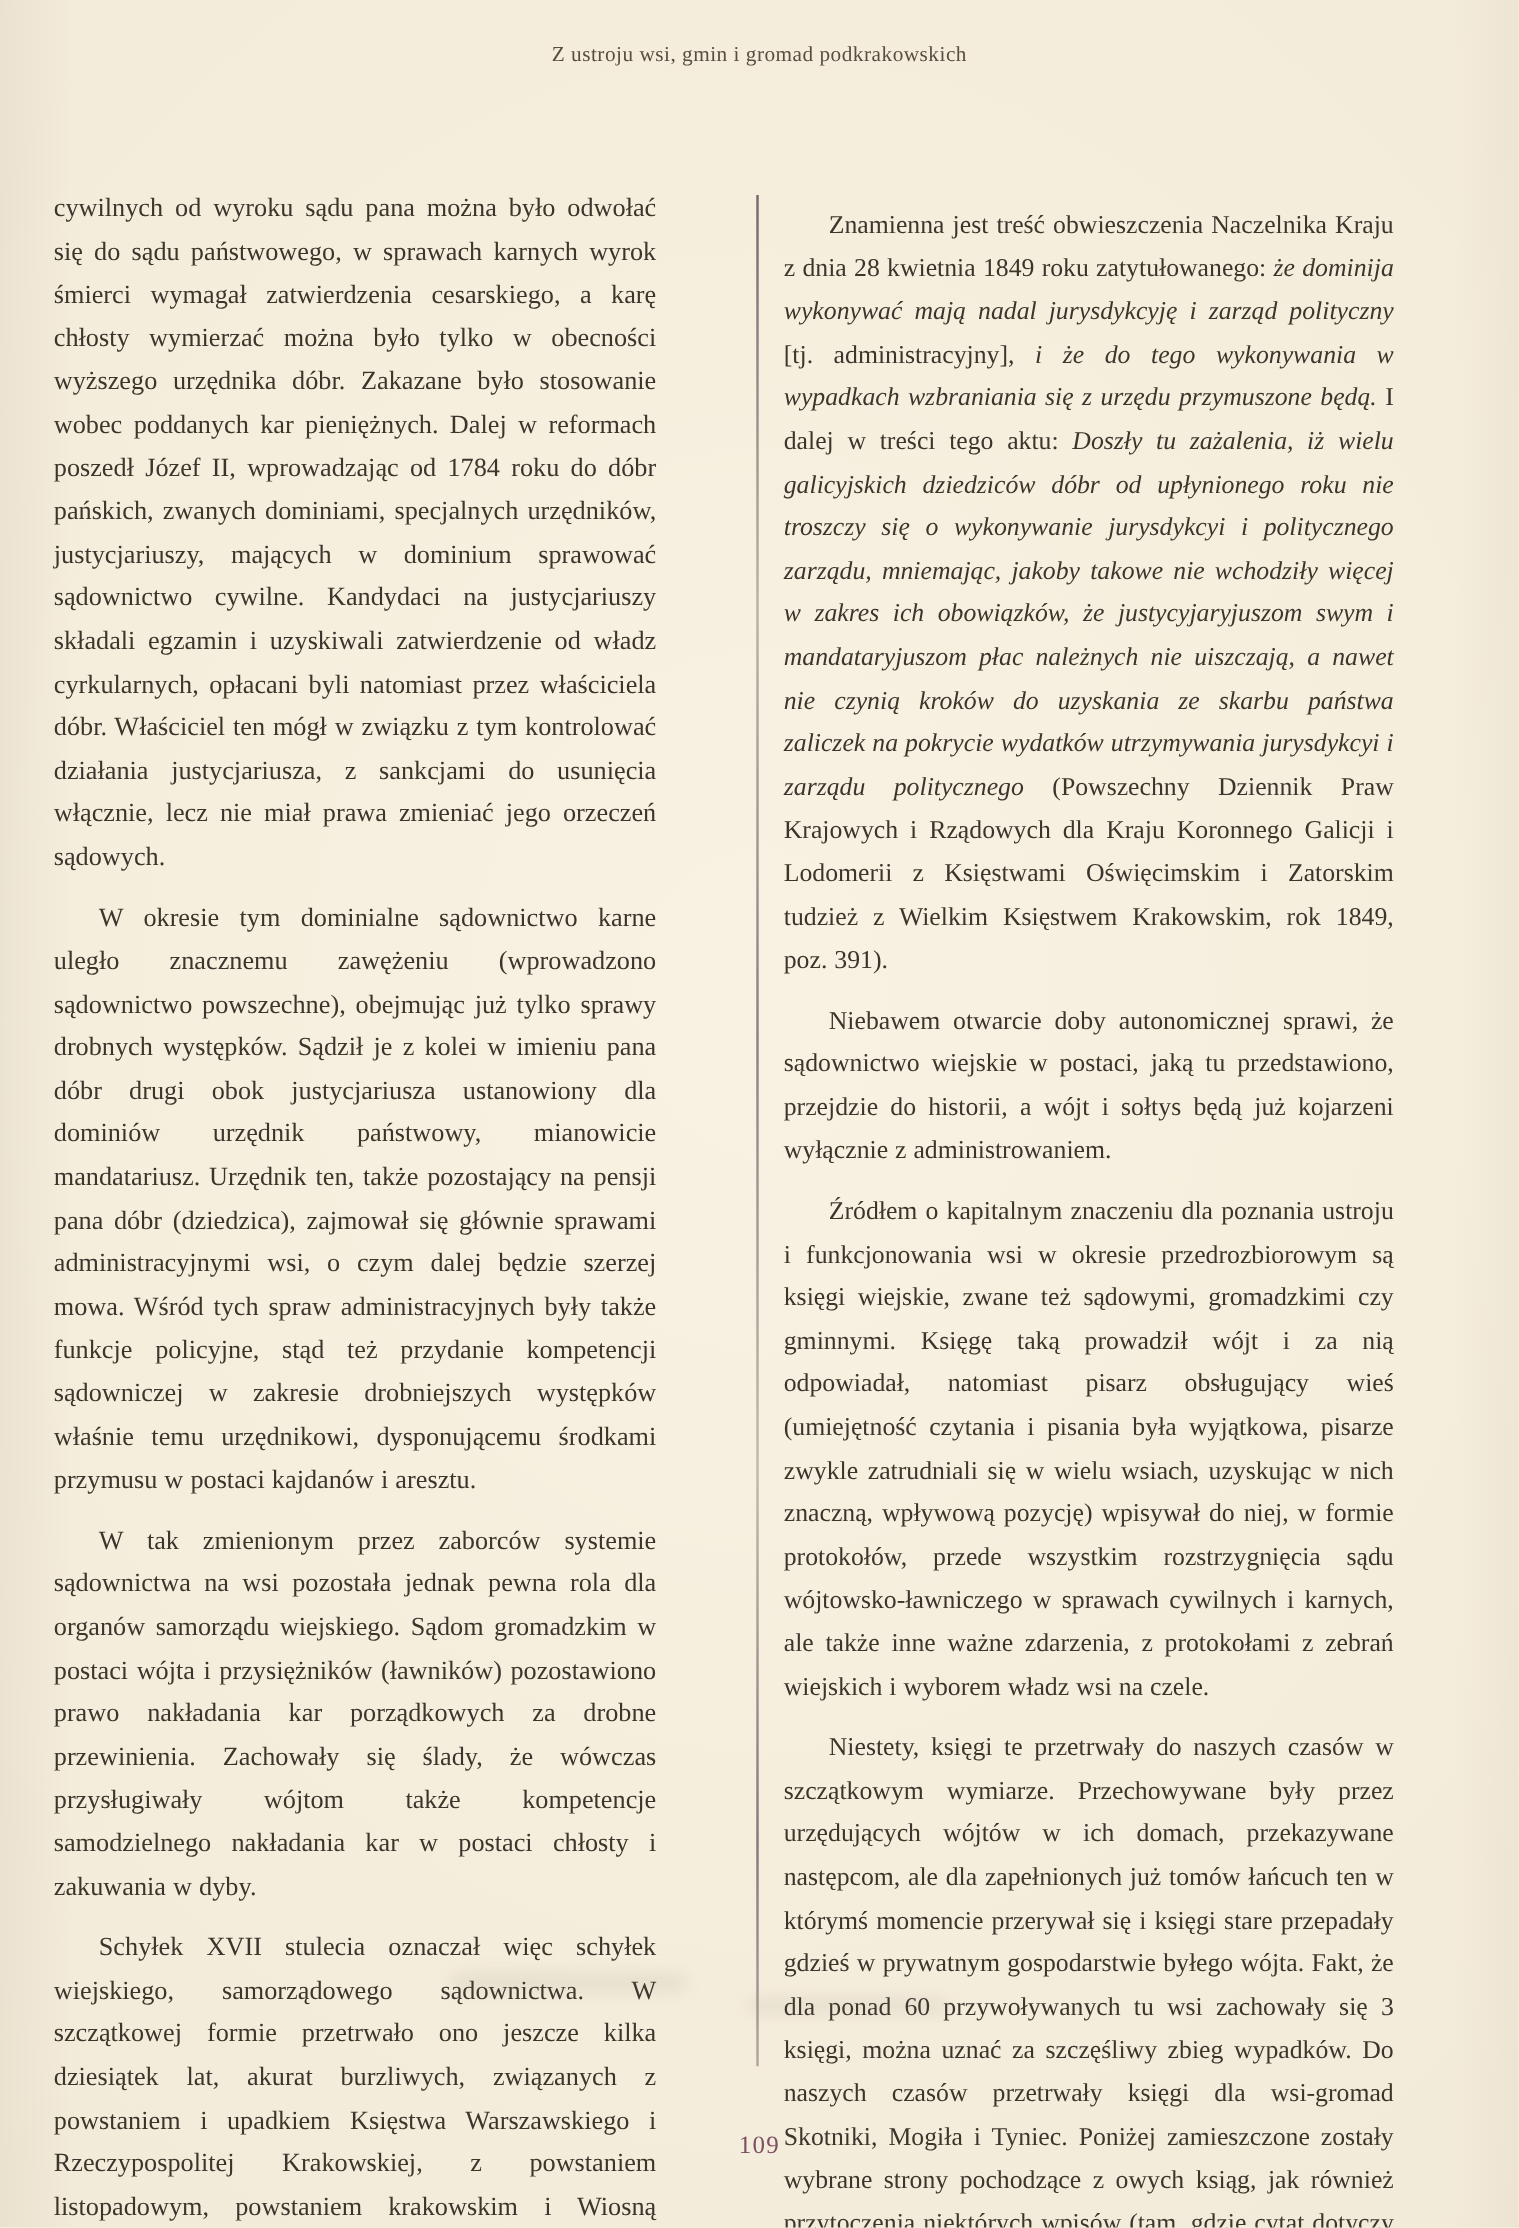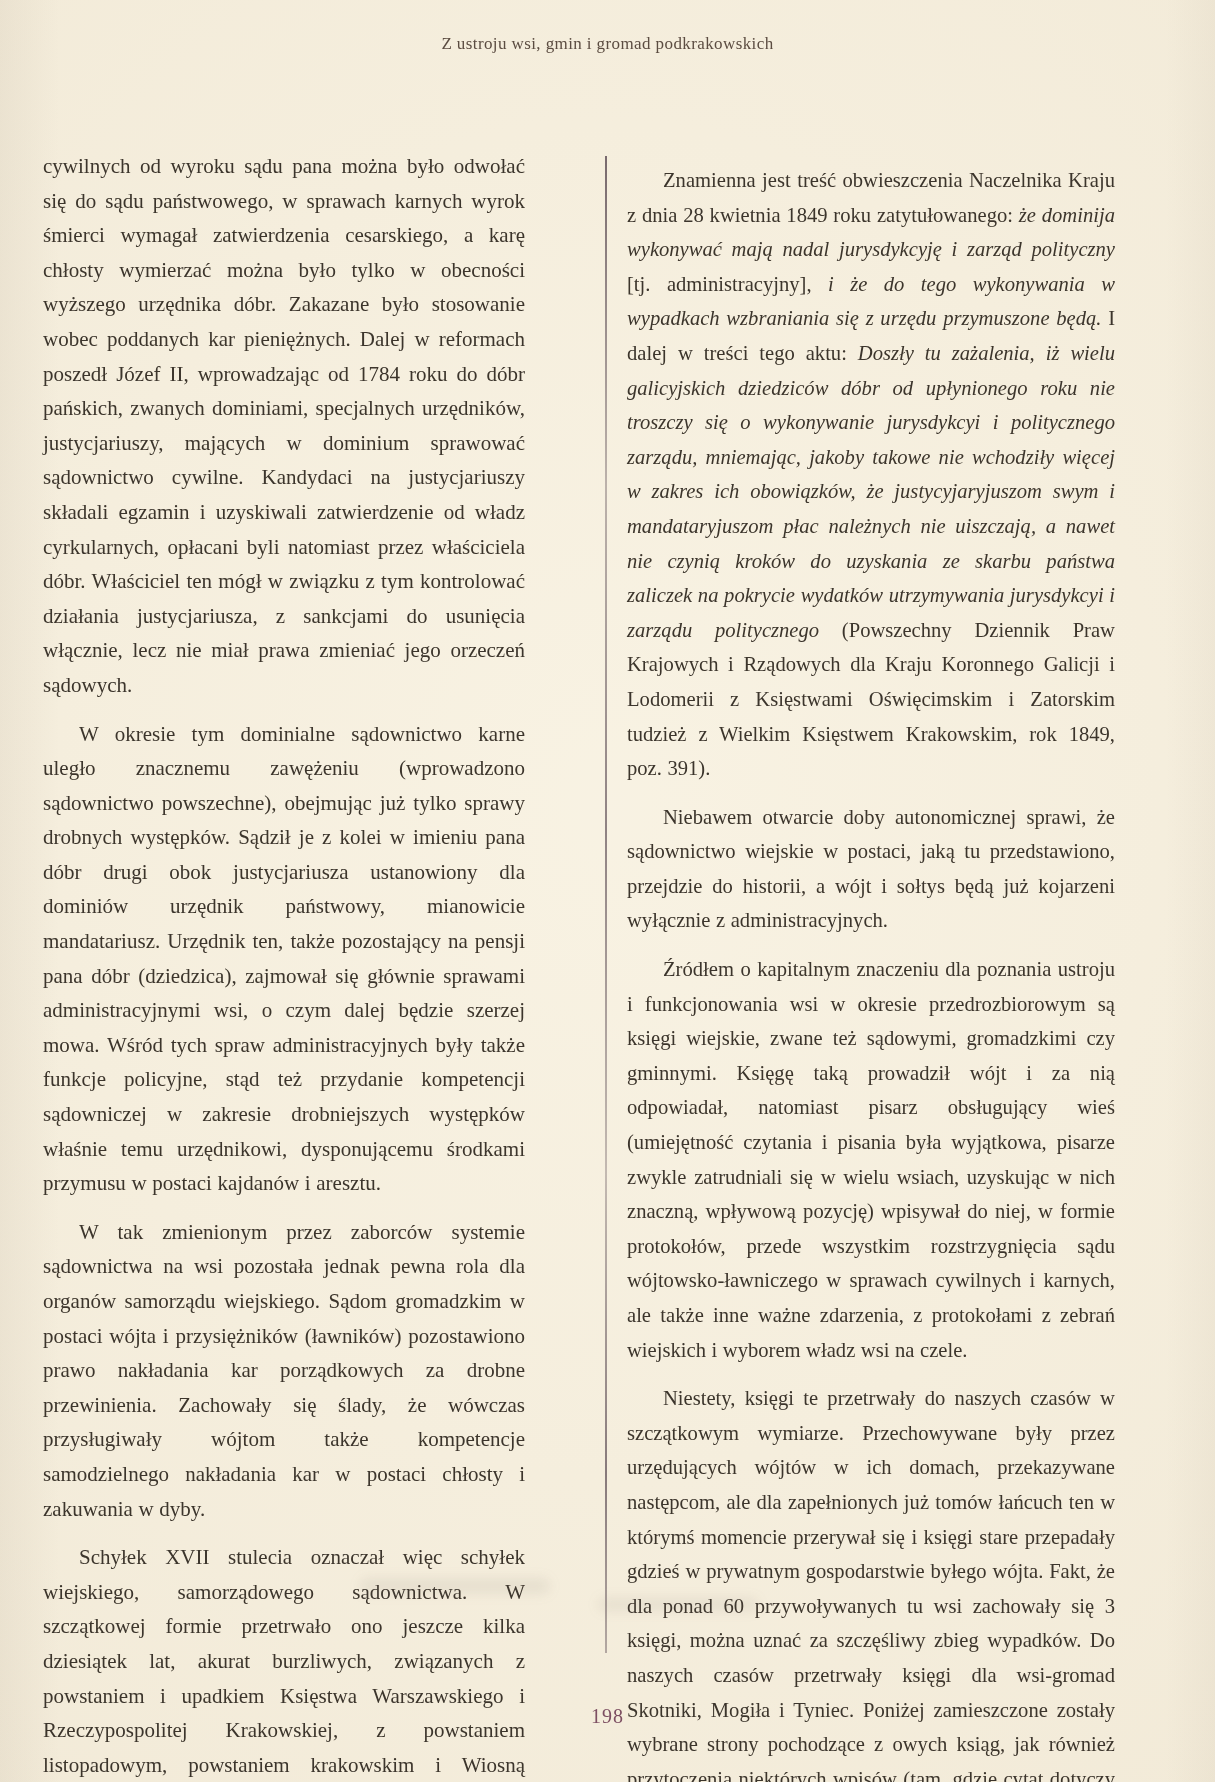--- a/index.html
+++ b/index.html
@@ -82,21 +82,21 @@
     <p class=""><span class="run-normal">cywilnych od wyroku sądu pana można było odwołać się do sądu państwowego, w sprawach karnych wyrok śmierci wymagał zatwierdzenia cesarskiego, a karę chłosty wymierzać można było tylko w obecności wyższego urzędnika dóbr. Zakazane było stosowanie wobec poddanych kar pieniężnych. Dalej w reformach poszedł Józef II, wprowadzając od 1784 roku do dóbr pańskich, zwanych dominiami, specjalnych urzędników, justycjariuszy, mających w dominium sprawować sądownictwo cywilne. Kandydaci na justycjariuszy składali egzamin i uzyskiwali zatwierdzenie od władz cyrkularnych, opłacani byli natomiast przez właściciela dóbr. Właściciel ten mógł w związku z tym kontrolować działania justycjariusza, z sankcjami do usunięcia włącznie, lecz nie miał prawa zmieniać jego orzeczeń sądowych.</span></p>
     <p class="indent"><span class="run-normal">W okresie tym dominialne sądownictwo karne uległo znacznemu zawężeniu (wprowadzono sądownictwo powszechne), obejmując już tylko sprawy drobnych występków. Sądził je z kolei w imieniu pana dóbr drugi obok justycjariusza ustanowiony dla dominiów urzędnik państwowy, mianowicie mandatariusz. Urzędnik ten, także pozostający na pensji pana dóbr (dziedzica), zajmował się głównie sprawami administracyjnymi wsi, o czym dalej będzie szerzej mowa. Wśród tych spraw administracyjnych były także funkcje policyjne, stąd też przydanie kompetencji sądowniczej w zakresie drobniejszych występków właśnie temu urzędnikowi, dysponującemu środkami przymusu w postaci kajdanów i aresztu.</span></p>
     <p class="indent"><span class="run-normal">W tak zmienionym przez zaborców systemie sądownictwa na wsi pozostała jednak pewna rola dla organów samorządu wiejskiego. Sądom gromadzkim w postaci wójta i przysiężników (ławników) pozostawiono prawo nakładania kar porządkowych za drobne przewinienia. Zachowały się ślady, że wówczas przysługiwały wójtom także kompetencje samodzielnego nakładania kar w postaci chłosty i zakuwania w dyby.</span></p>
     <p class="indent"><span class="run-normal">Schyłek XVII stulecia oznaczał więc schyłek wiejskiego, samorządowego sądownictwa. W szczątkowej formie przetrwało ono jeszcze kilka dziesiątek lat, akurat burzliwych, związanych z powstaniem i upadkiem Księstwa Warszawskiego i Rzeczypospolitej Krakowskiej, z powstaniem listopadowym, powstaniem krakowskim i Wiosną Ludów, w końcu z przyspieszonym uwłaszczeniem chłopów. Sądownictwo wiejskie nie było problemem pierwszoplanowym.</span></p>
   </div>
 
 <div class="column-divider"></div>
 
 <div class="column column-right">
     <p class="indent"><span class="run-normal">Znamienna jest treść obwieszczenia Naczelnika Kraju z dnia 28 kwietnia 1849 roku zatytułowanego: </span><span class="run-italic">że dominija wykonywać mają nadal jurysdykcyję i zarząd polityczny </span><span class="run-normal">[tj. administracyjny], </span><span class="run-italic">i że do tego wykonywania w wypadkach wzbraniania się z urzędu przymuszone będą.</span><span class="run-normal"> I dalej w treści tego aktu: </span><span class="run-italic">Doszły tu zażalenia, iż wielu galicyjskich dziedziców dóbr od upłynionego roku nie troszczy się o wykonywanie jurysdykcyi i politycznego zarządu, mniemając, jakoby takowe nie wchodziły więcej w zakres ich obowiązków, że justycyjaryjuszom swym i mandataryjuszom płac należnych nie uiszczają, a nawet nie czynią kroków do uzyskania ze skarbu państwa zaliczek na pokrycie wydatków utrzymywania jurysdykcyi i zarządu politycznego </span><span class="run-normal">(Powszechny Dziennik Praw Krajowych i Rządowych dla Kraju Koronnego Galicji i Lodomerii z Księstwami Oświęcimskim i Zatorskim tudzież z Wielkim Księstwem Krakowskim, rok 1849, poz. 391).</span></p>
-    <p class="indent"><span class="run-normal">Niebawem otwarcie doby autonomicznej sprawi, że sądownictwo wiejskie w postaci, jaką tu przedstawiono, przejdzie do historii, a wójt i sołtys będą już kojarzeni wyłącznie z administracyjnych.</span></p>
+    <p class="indent"><span class="run-normal">Niebawem otwarcie doby autonomicznej sprawi, że sądownictwo wiejskie w postaci, jaką tu przedstawiono, przejdzie do historii, a wójt i sołtys będą już kojarzeni wyłącznie z administrowaniem.</span></p>
     <p class="indent"><span class="run-normal">Źródłem o kapitalnym znaczeniu dla poznania ustroju i funkcjonowania wsi w okresie przedrozbiorowym są księgi wiejskie, zwane też sądowymi, gromadzkimi czy gminnymi. Księgę taką prowadził wójt i za nią odpowiadał, natomiast pisarz obsługujący wieś (umiejętność czytania i pisania była wyjątkowa, pisarze zwykle zatrudniali się w wielu wsiach, uzyskując w nich znaczną, wpływową pozycję) wpisywał do niej, w formie protokołów, przede wszystkim rozstrzygnięcia sądu wójtowsko-ławniczego w sprawach cywilnych i karnych, ale także inne ważne zdarzenia, z protokołami z zebrań wiejskich i wyborem władz wsi na czele.</span></p>
     <p class="indent"><span class="run-normal">Niestety, księgi te przetrwały do naszych czasów w szczątkowym wymiarze. Przechowywane były przez urzędujących wójtów w ich domach, przekazywane następcom, ale dla zapełnionych już tomów łańcuch ten w którymś momencie przerywał się i księgi stare przepadały gdzieś w prywatnym gospodarstwie byłego wójta. Fakt, że dla ponad 60 przywoływanych tu wsi zachowały się 3 księgi, można uznać za szczęśliwy zbieg wypadków. Do naszych czasów przetrwały księgi dla wsi-gromad Skotniki, Mogiła i Tyniec. Poniżej zamieszczone zostały wybrane strony pochodzące z owych ksiąg, jak również przytoczenia niektórych wpisów (tam, gdzie cytat dotyczy strony przedstawionej na ilustracji, zaznaczono to w podpisie do reprodukcji).</span></p>
   </div>
 
 <div class="scan-smudge smudge-a"></div>
 <div class="scan-smudge smudge-b"></div>
 
-<div class="page-number">198</div>
+<div class="page-number">109</div>
 
 </body></html>

